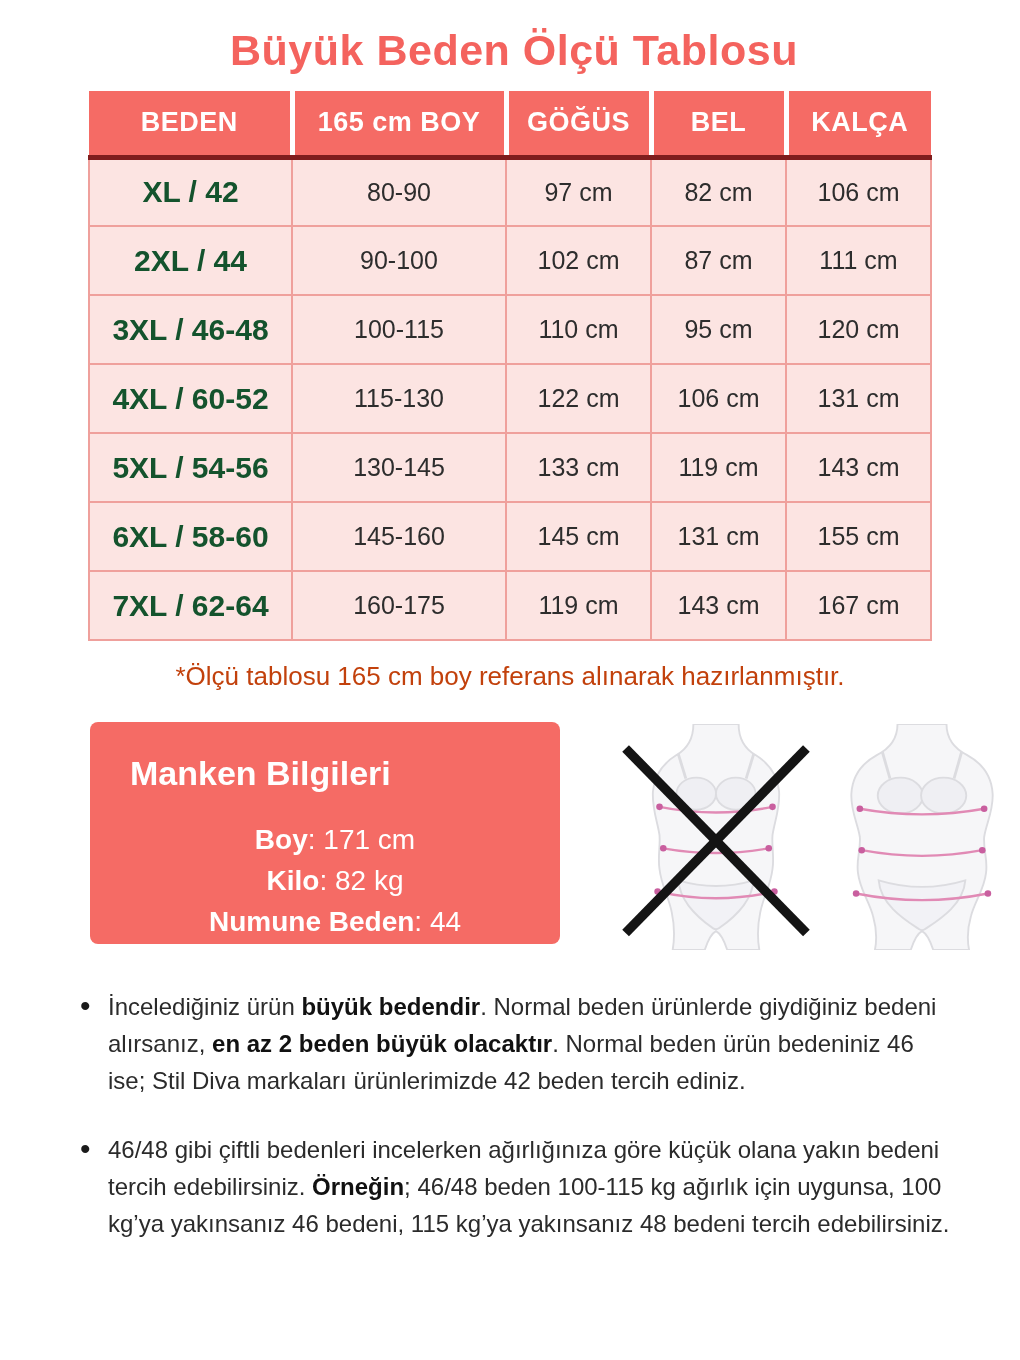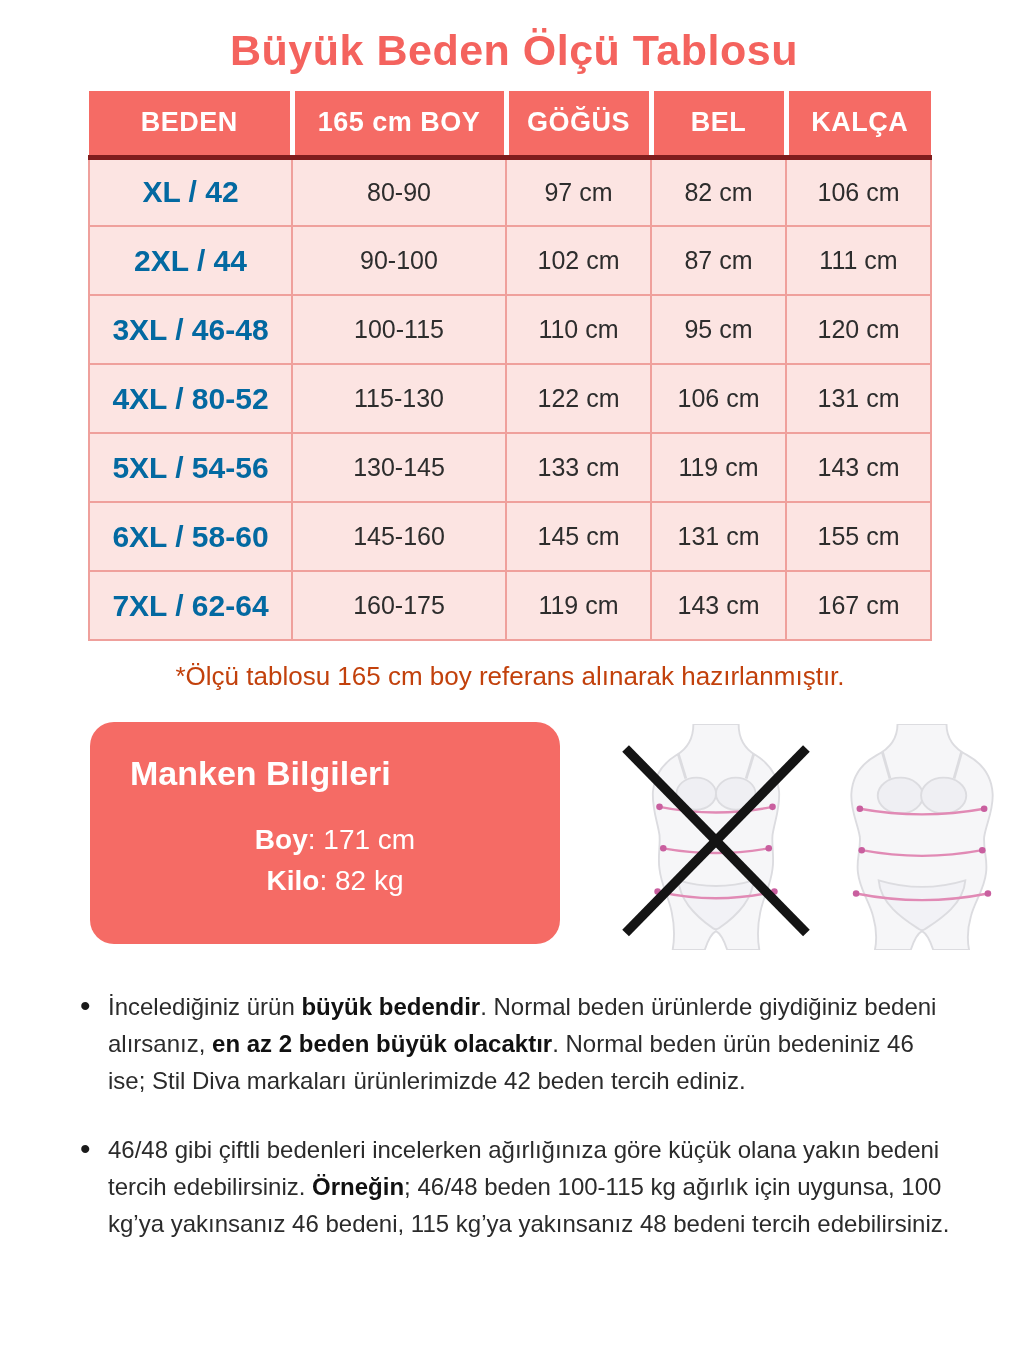--- a/index.html
+++ b/index.html
@@ -44,40 +44,40 @@
     background: #fce4e2;
     border: 2px solid #efa09c;
     height: 69px;
     text-align: center;
     font-size: 25px;
     color: #2d2d2d;
   }
   table.size-table td:first-child {
     font-weight: 700;
     font-size: 30px;
-    color: #0369a1;
+    color: #14532d;
   }
   
   .table-footnote {
     margin-top: 20px;
     text-align: center;
     font-size: 26px;
     color: #c2410c;
   }
   
   .model-section {
     display: flex;
     align-items: flex-start;
     margin: 30px 0 0 90px;
   }
   .model-card {
     width: 480px;
     height: 222px;
     background: #f56b65;
-    border-radius: 24px;
+    border-radius: 8px;
     color: #ffffff;
     padding: 32px 20px 0 40px;
   }
   .model-card .model-title {
     font-size: 34px;
     font-weight: 700;
     margin-bottom: 26px;
   }
   .model-card .model-line {
     font-size: 28px;
@@ -154,21 +154,21 @@
         <td>111 cm</td>
       </tr>
       <tr>
         <td>3XL / 46-48</td>
         <td>100-115</td>
         <td>110 cm</td>
         <td>95 cm</td>
         <td>120 cm</td>
       </tr>
       <tr>
-        <td>4XL / 80-52</td>
+        <td>4XL / 60-52</td>
         <td>115-130</td>
         <td>122 cm</td>
         <td>106 cm</td>
         <td>131 cm</td>
       </tr>
       <tr>
         <td>5XL / 54-56</td>
         <td>130-145</td>
         <td>133 cm</td>
         <td>119 cm</td>
@@ -192,20 +192,21 @@
 </table>
 
 <div class="table-footnote">*Ölçü tablosu 165 cm boy referans alınarak hazırlanmıştır.</div>
 
 <div class="model-section">
   <div class="model-card">
     <div class="model-title">Manken Bilgileri</div>
     <div>
         <div class="model-line"><b>Boy</b>: 171 cm</div>
         <div class="model-line"><b>Kilo</b>: 82 kg</div>
+        <div class="model-line"><b>Numune Beden</b>: 44</div>
       </div>
   </div>
 
   <div class="figures">
 
     <svg width="196" height="226" viewBox="0 0 200 240">
       <g fill="#f6f6f8" stroke="#dcdce0" stroke-width="2">
         <path d="M76,0 C76,16 70,26 58,33 C42,43 34,56 33,72 C32,90 38,104 40,118 C41,130 38,142 40,154 C42,172 50,184 53,200 C56,214 56,228 54,240 L88,240 C92,228 96,222 100,220 C104,222 108,228 112,240 L146,240 C144,228 144,214 147,200 C150,184 158,172 160,154 C162,142 159,130 160,118 C162,104 168,90 167,72 C166,56 158,43 142,33 C130,26 124,16 124,0 Z"></path>
       </g>
       <g fill="#efeff3" stroke="#dcdce0" stroke-width="2">

